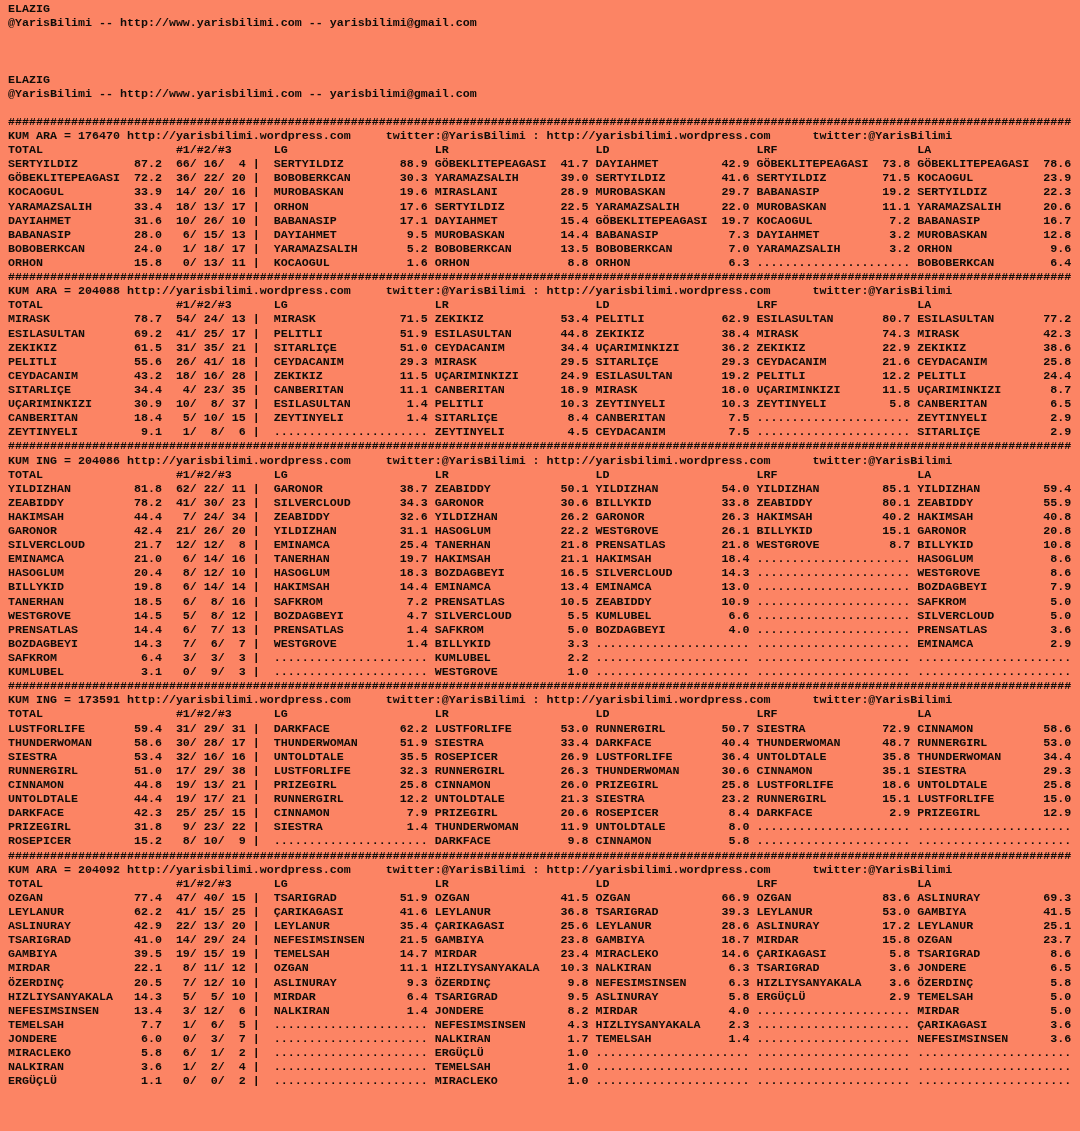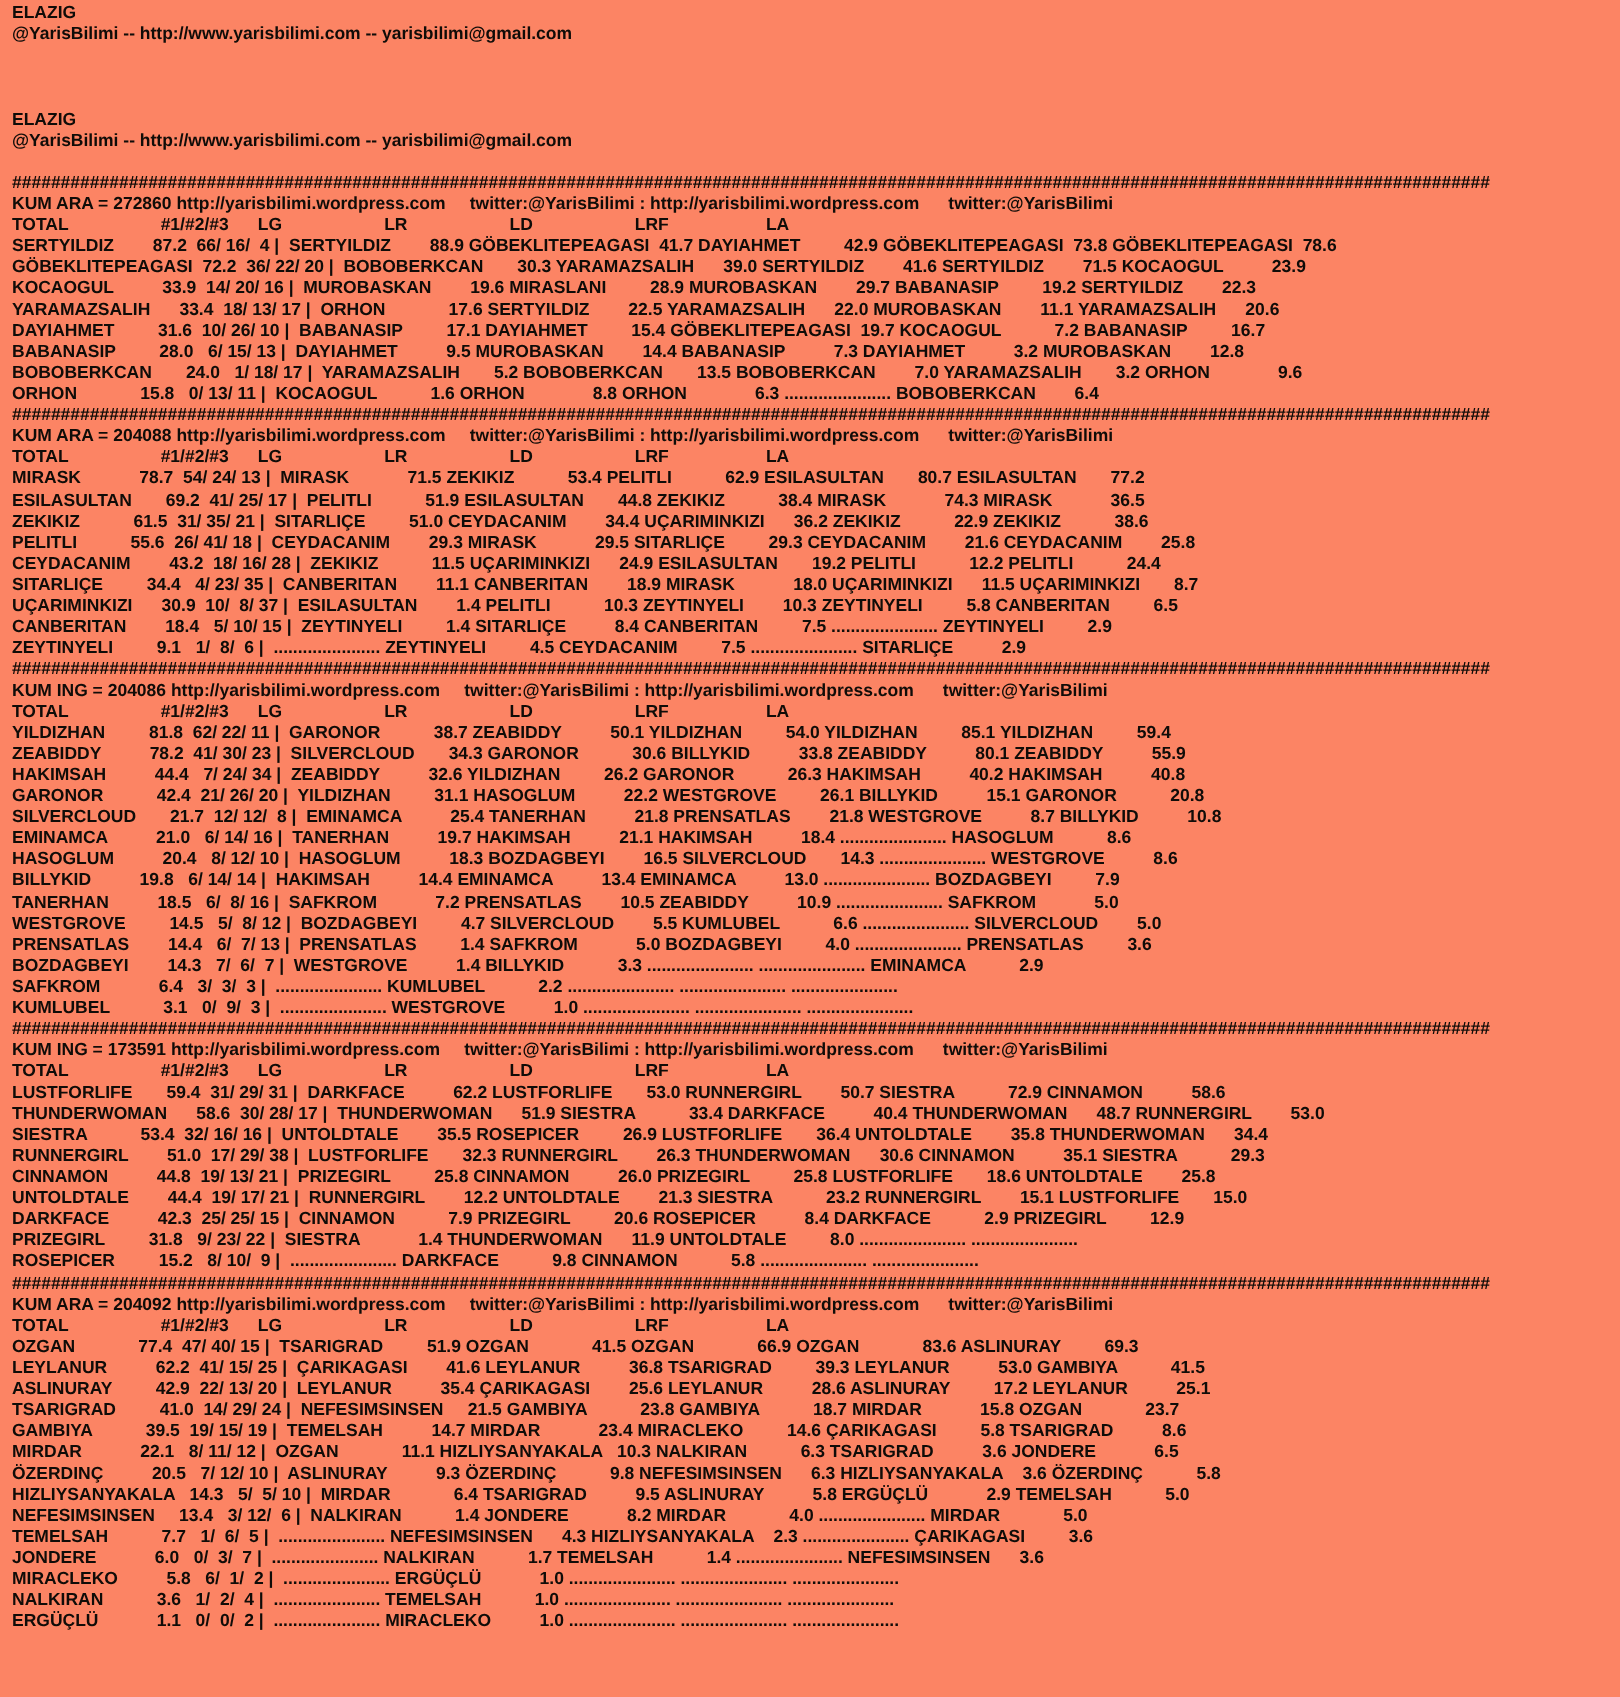--- a/index.html
+++ b/index.html
@@ -10,21 +10,21 @@
     width: 1080px;
     height: 1131px;
     overflow: hidden;
     background: #fc8464;
   }
   .screen {
     width: 100%;
     height: 100%;
     box-sizing: border-box;
     padding: 2px 0 0 8px;
-    font-family: Liberation Sans, sans-serif;
+    font-family: Liberation Mono, monospace;
     font-weight: 700;
     font-size: 11.66px;
     line-height: 14.11px;
     color: #100c08;
   }
   .line {
     height: 14.11px;
     white-space: pre;
   }
 </style>
@@ -35,35 +35,35 @@
   <div>
       <div class="line">ELAZIG</div>
       <div class="line">@YarisBilimi -- http://www.yarisbilimi.com -- yarisbilimi@gmail.com</div>
       <div class="line"></div>
       <div class="line"></div>
       <div class="line"></div>
       <div class="line">ELAZIG</div>
       <div class="line">@YarisBilimi -- http://www.yarisbilimi.com -- yarisbilimi@gmail.com</div>
       <div class="line"></div>
       <div class="line">########################################################################################################################################################</div>
-      <div class="line">KUM ARA = 272860 http://yarisbilimi.wordpress.com     twitter:@YarisBilimi : http://yarisbilimi.wordpress.com      twitter:@YarisBilimi</div>
+      <div class="line">KUM ARA = 176470 http://yarisbilimi.wordpress.com     twitter:@YarisBilimi : http://yarisbilimi.wordpress.com      twitter:@YarisBilimi</div>
       <div class="line">TOTAL                   #1/#2/#3      LG                     LR                     LD                     LRF                    LA</div>
       <div class="line">SERTYILDIZ        87.2  66/ 16/  4 |  SERTYILDIZ        88.9 GÖBEKLITEPEAGASI  41.7 DAYIAHMET         42.9 GÖBEKLITEPEAGASI  73.8 GÖBEKLITEPEAGASI  78.6</div>
       <div class="line">GÖBEKLITEPEAGASI  72.2  36/ 22/ 20 |  BOBOBERKCAN       30.3 YARAMAZSALIH      39.0 SERTYILDIZ        41.6 SERTYILDIZ        71.5 KOCAOGUL          23.9</div>
       <div class="line">KOCAOGUL          33.9  14/ 20/ 16 |  MUROBASKAN        19.6 MIRASLANI         28.9 MUROBASKAN        29.7 BABANASIP         19.2 SERTYILDIZ        22.3</div>
       <div class="line">YARAMAZSALIH      33.4  18/ 13/ 17 |  ORHON             17.6 SERTYILDIZ        22.5 YARAMAZSALIH      22.0 MUROBASKAN        11.1 YARAMAZSALIH      20.6</div>
       <div class="line">DAYIAHMET         31.6  10/ 26/ 10 |  BABANASIP         17.1 DAYIAHMET         15.4 GÖBEKLITEPEAGASI  19.7 KOCAOGUL           7.2 BABANASIP         16.7</div>
       <div class="line">BABANASIP         28.0   6/ 15/ 13 |  DAYIAHMET          9.5 MUROBASKAN        14.4 BABANASIP          7.3 DAYIAHMET          3.2 MUROBASKAN        12.8</div>
       <div class="line">BOBOBERKCAN       24.0   1/ 18/ 17 |  YARAMAZSALIH       5.2 BOBOBERKCAN       13.5 BOBOBERKCAN        7.0 YARAMAZSALIH       3.2 ORHON              9.6</div>
       <div class="line">ORHON             15.8   0/ 13/ 11 |  KOCAOGUL           1.6 ORHON              8.8 ORHON              6.3 ...................... BOBOBERKCAN        6.4</div>
       <div class="line">########################################################################################################################################################</div>
       <div class="line">KUM ARA = 204088 http://yarisbilimi.wordpress.com     twitter:@YarisBilimi : http://yarisbilimi.wordpress.com      twitter:@YarisBilimi</div>
       <div class="line">TOTAL                   #1/#2/#3      LG                     LR                     LD                     LRF                    LA</div>
       <div class="line">MIRASK            78.7  54/ 24/ 13 |  MIRASK            71.5 ZEKIKIZ           53.4 PELITLI           62.9 ESILASULTAN       80.7 ESILASULTAN       77.2</div>
-      <div class="line">ESILASULTAN       69.2  41/ 25/ 17 |  PELITLI           51.9 ESILASULTAN       44.8 ZEKIKIZ           38.4 MIRASK            74.3 MIRASK            36.5</div>
+      <div class="line">ESILASULTAN       69.2  41/ 25/ 17 |  PELITLI           51.9 ESILASULTAN       44.8 ZEKIKIZ           38.4 MIRASK            74.3 MIRASK            42.3</div>
       <div class="line">ZEKIKIZ           61.5  31/ 35/ 21 |  SITARLIÇE         51.0 CEYDACANIM        34.4 UÇARIMINKIZI      36.2 ZEKIKIZ           22.9 ZEKIKIZ           38.6</div>
       <div class="line">PELITLI           55.6  26/ 41/ 18 |  CEYDACANIM        29.3 MIRASK            29.5 SITARLIÇE         29.3 CEYDACANIM        21.6 CEYDACANIM        25.8</div>
       <div class="line">CEYDACANIM        43.2  18/ 16/ 28 |  ZEKIKIZ           11.5 UÇARIMINKIZI      24.9 ESILASULTAN       19.2 PELITLI           12.2 PELITLI           24.4</div>
       <div class="line">SITARLIÇE         34.4   4/ 23/ 35 |  CANBERITAN        11.1 CANBERITAN        18.9 MIRASK            18.0 UÇARIMINKIZI      11.5 UÇARIMINKIZI       8.7</div>
       <div class="line">UÇARIMINKIZI      30.9  10/  8/ 37 |  ESILASULTAN        1.4 PELITLI           10.3 ZEYTINYELI        10.3 ZEYTINYELI         5.8 CANBERITAN         6.5</div>
       <div class="line">CANBERITAN        18.4   5/ 10/ 15 |  ZEYTINYELI         1.4 SITARLIÇE          8.4 CANBERITAN         7.5 ...................... ZEYTINYELI         2.9</div>
       <div class="line">ZEYTINYELI         9.1   1/  8/  6 |  ...................... ZEYTINYELI         4.5 CEYDACANIM         7.5 ...................... SITARLIÇE          2.9</div>
       <div class="line">########################################################################################################################################################</div>
       <div class="line">KUM ING = 204086 http://yarisbilimi.wordpress.com     twitter:@YarisBilimi : http://yarisbilimi.wordpress.com      twitter:@YarisBilimi</div>
       <div class="line">TOTAL                   #1/#2/#3      LG                     LR                     LD                     LRF                    LA</div>

